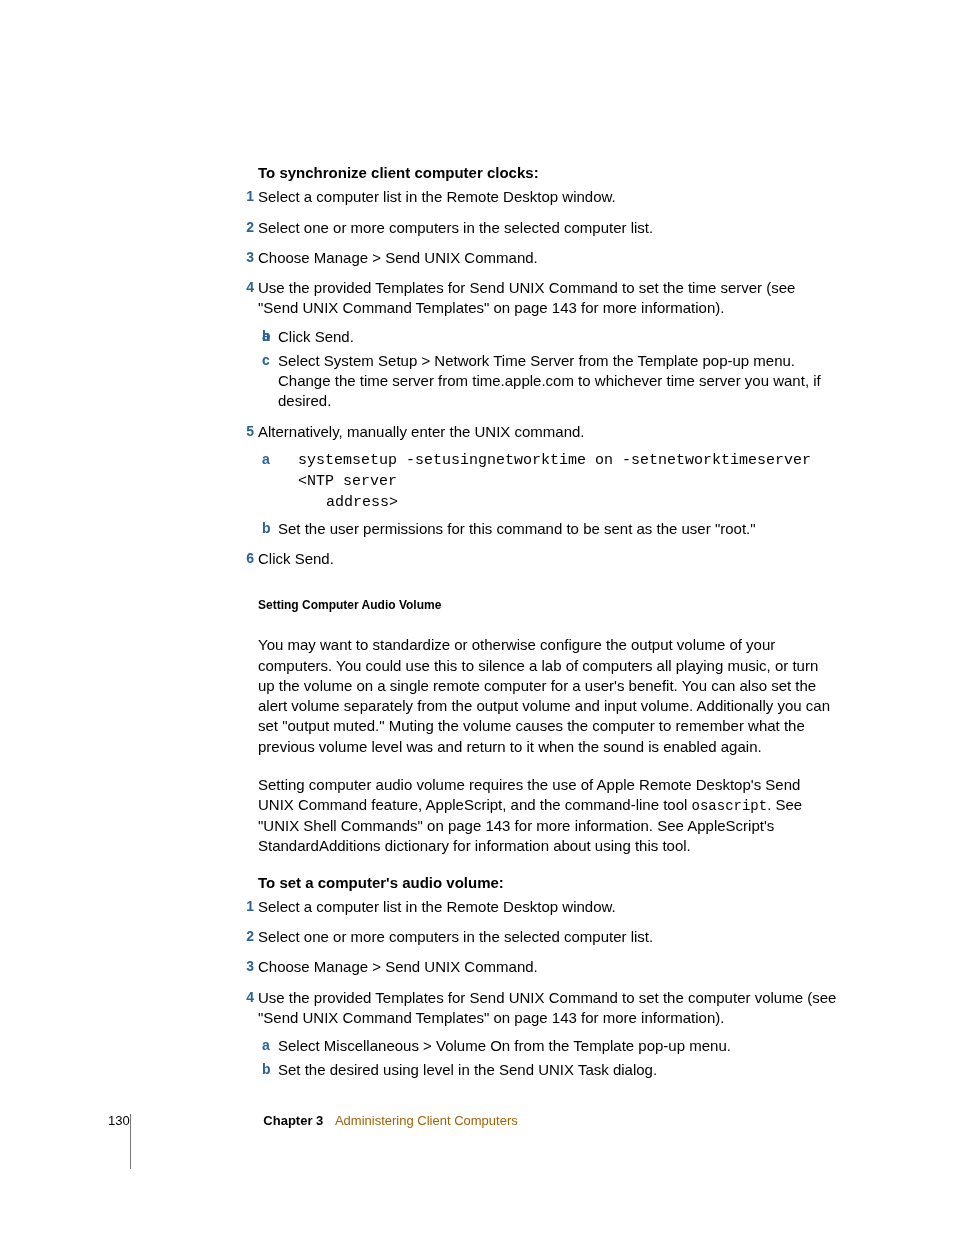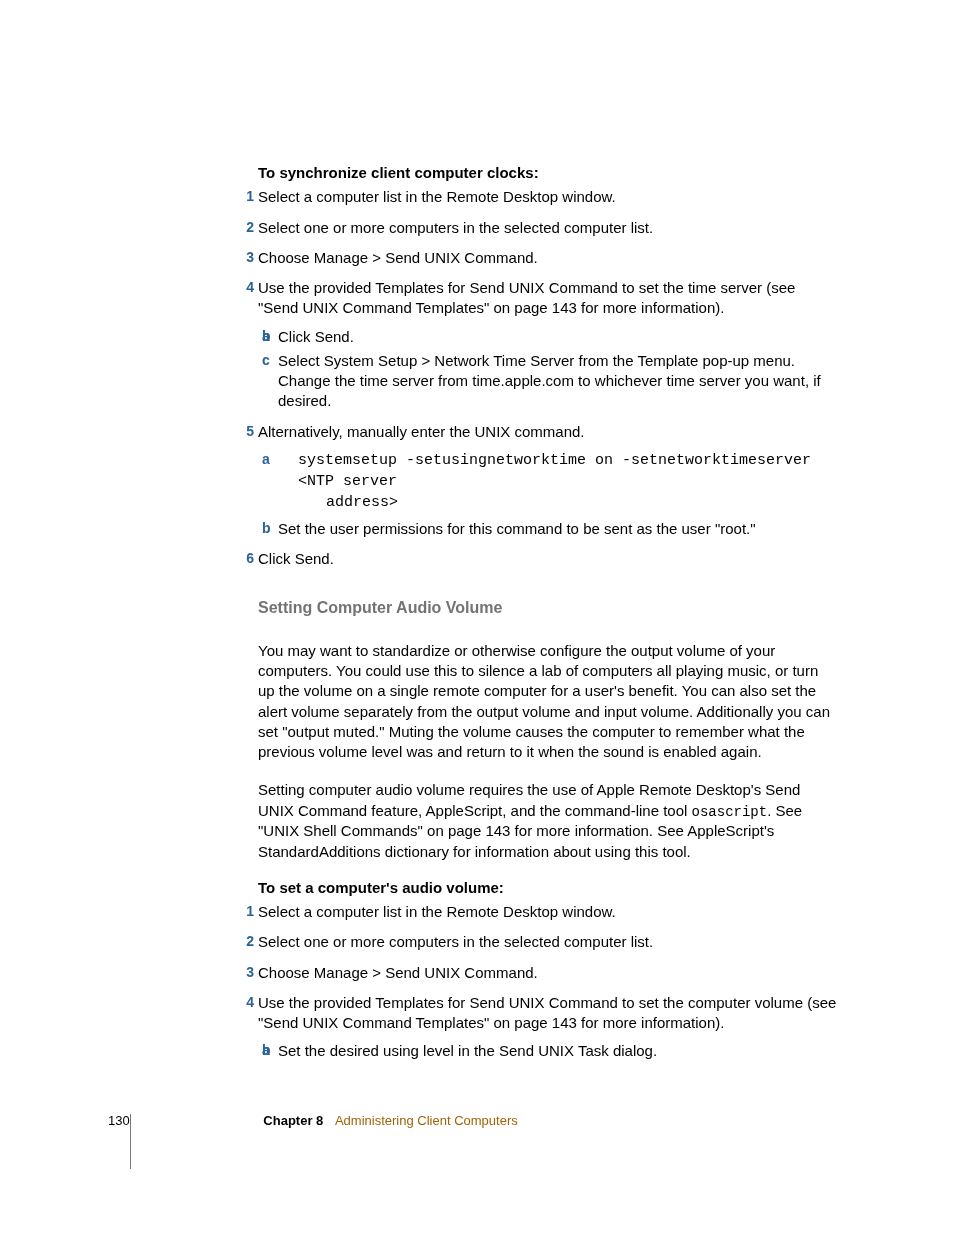--- a/index.html
+++ b/index.html
@@ -70,22 +70,22 @@
     font-size: 15px;
     line-height: 1.4;
     margin-top: 4px;
     margin-bottom: 6px;
     margin-left: 20px;
   }
   .code .line2 {
     padding-left: 28px;
   }
   h2.section {
-    color: #737373;
-    font-size: 16px;
+    color: #000000;
+    font-size: 12px;
     font-weight: 700;
     margin: 28px 0 22px 0;
   }
   p.para {
     margin: 18px 0 16px 0;
   }
   .inline-code {
     font-family: "Courier New", Courier, monospace;
     font-size: 14px;
   }
@@ -201,31 +201,32 @@
     <li>
       <span class="marker">3</span>
       <span>Choose Manage &gt; Send UNIX Command.</span>
     </li>
     <li>
       <span class="marker">4</span>
       <span>Use the provided Templates for Send UNIX Command to set the computer volume (see "Send UNIX Command Templates" on page 143 for more information).</span>
       <ol class="alpha">
         <li>
           <span class="marker">a</span>
+          <span>Select Miscellaneous &gt; Volume On from the Template pop-up menu.</span>
         </li>
         <li>
           <span class="marker">b</span>
           <span>Set the desired using level in the Send UNIX Task dialog.</span>
         </li>
       </ol>
     </li>
   </ol>
 
 </div>
 
 <div class="footer">
   <span class="pagenum">130</span>
   <span class="chapter">
-    <span class="bold">Chapter 8</span>
+    <span class="bold">Chapter 3</span>
     <span class="blue">Administering Client Computers</span>
   </span>
 </div>
 <div class="footer-rule"></div>
 
 </body></html>

